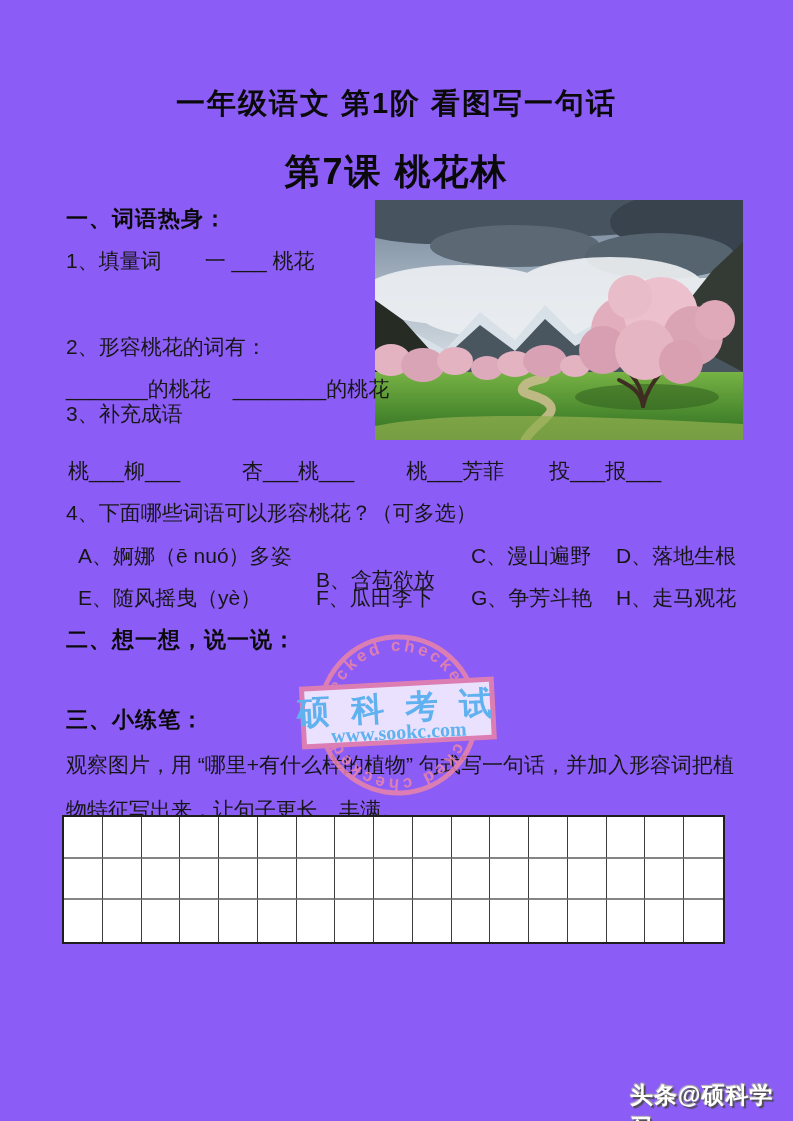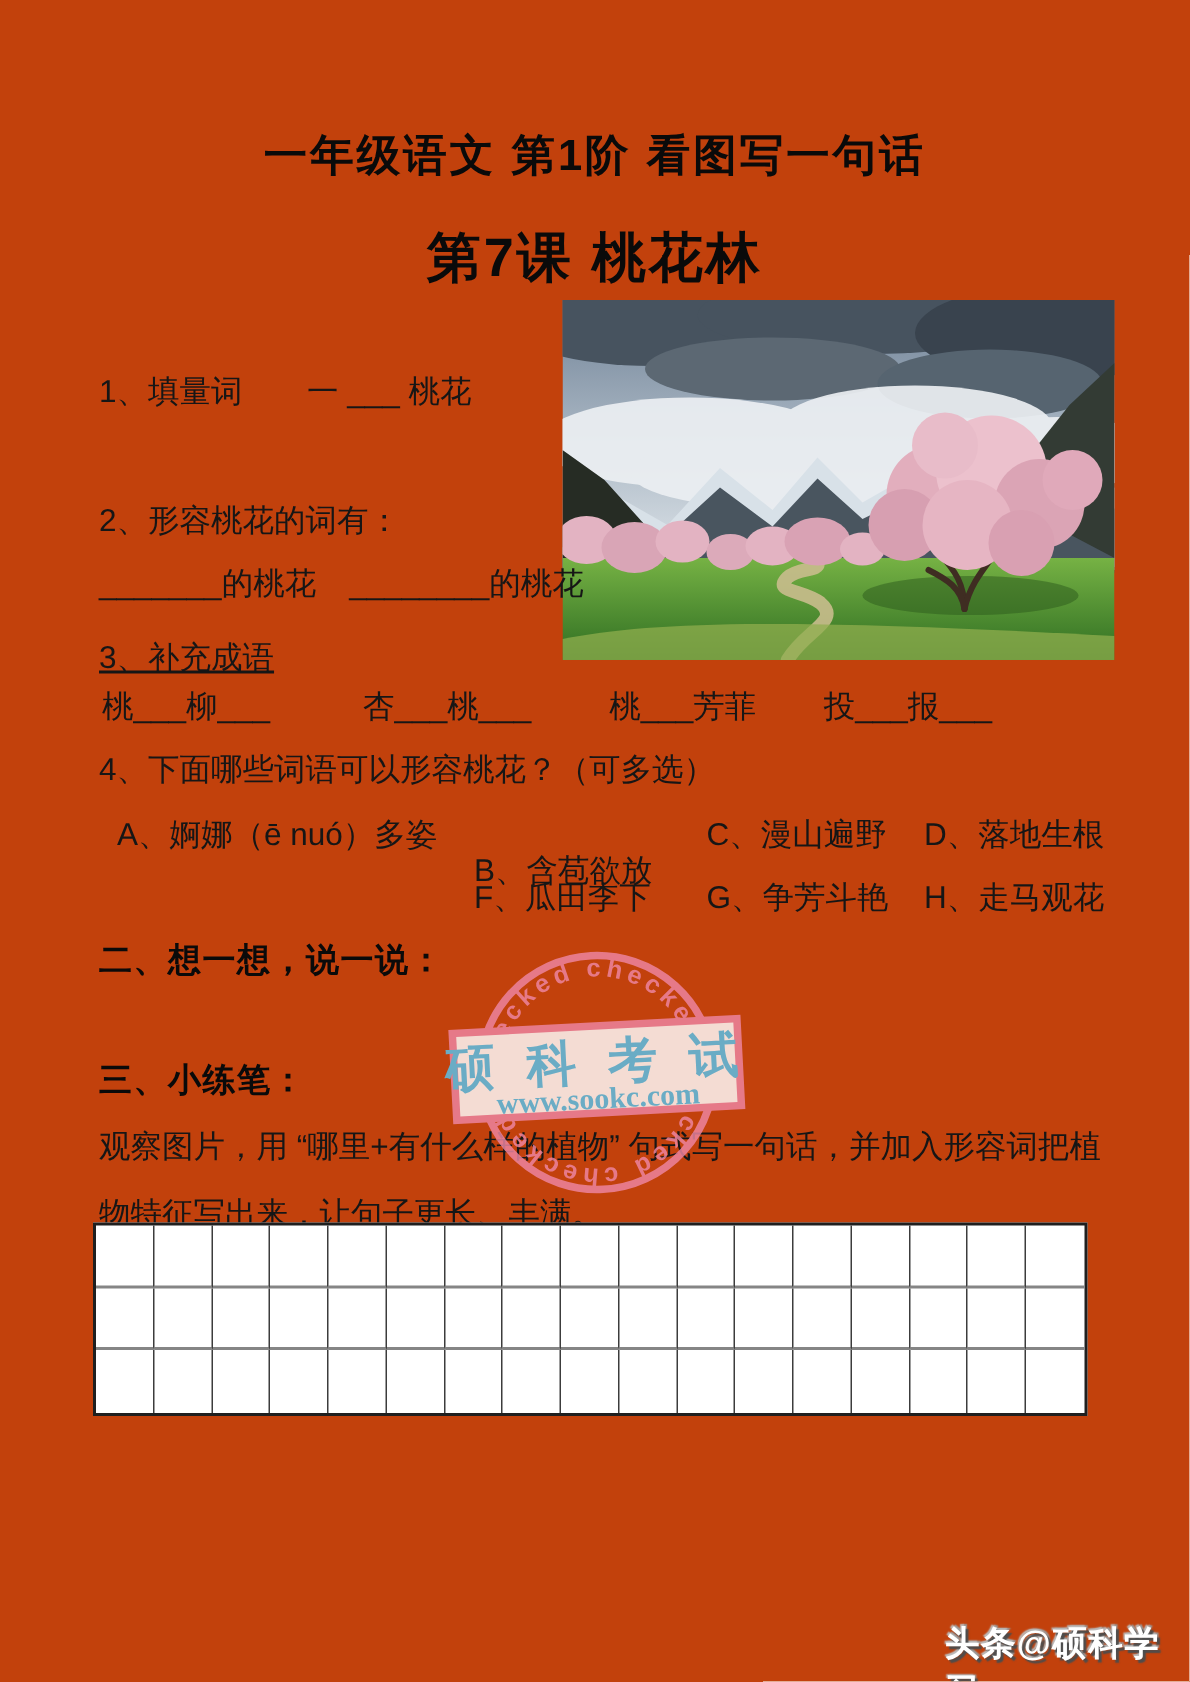--- a/index.html
+++ b/index.html
@@ -1,19 +1,19 @@
 <!DOCTYPE html>
 <html><head>
 <meta charset="utf-8">
 <style>
   html,body{margin:0;padding:0;background:#ffffff;}
   .page{
     position:relative;
     width:793px;height:1121px;
-    background:#c2410c;
+    background:#8b5cf6;
     font-family:"Liberation Sans","DejaVu Sans",sans-serif;
     color:#111;
     overflow:hidden;
   }
   .abs{position:absolute;white-space:nowrap;}
   .title{width:793px;text-align:center;font-weight:bold;font-size:29px;letter-spacing:2px;color:#0a0a0a;}
   .h2t{font-size:36px;}
   .body-line{font-size:21px;color:#161616;}
   .sec-head{font-size:22px;font-weight:bold;color:#0a0a0a;letter-spacing:1px;}
   .photo-wrap{position:absolute;left:375px;top:200px;width:368px;height:240px;}
@@ -103,42 +103,44 @@
         <circle cx="228" cy="150" r="24" fill="#d79fb1"></circle>
         <circle cx="270" cy="150" r="30" fill="#e6b5c3"></circle>
         <circle cx="306" cy="162" r="22" fill="#d9a0b2"></circle>
         <circle cx="255" cy="97" r="22" fill="#e8bcc9"></circle>
         <circle cx="340" cy="120" r="20" fill="#e0a9ba"></circle>
       </g>
       <path d="M0,226 C60,214 150,212 368,224 L368,240 L0,240 Z" fill="#8fae4e" opacity="0.75"></path>
     </svg>
   </div>
 
+  <div class="abs sec-head" style="left:66px;top:204px;">一、词语热身：</div>
 
   <div class="abs body-line" style="left:66px;top:247px;">
     <span>1、填量词</span><span style="display:inline-block;width:43px;"></span><span>一 ___ 桃花</span>
   </div>
 
   <div class="abs body-line" style="left:66px;top:333px;">2、形容桃花的词有：</div>
   <div class="abs body-line" style="left:66px;top:375px;">
     <span>_______的桃花</span><span style="display:inline-block;width:22px;"></span><span>________的桃花</span>
   </div>
 
-  <div class="abs body-line" style="left:66px;top:424px;text-decoration:underline;">3、补充成语</div>
+  <div class="abs body-line" style="left:66px;top:400px;">3、补充成语</div>
 
   <div class="abs body-line" style="left:68px;top:457px;">
     <span>桃___柳___</span><span style="display:inline-block;width:62px;"></span><span>杏___桃___</span><span style="display:inline-block;width:52px;"></span><span>桃___芳菲</span><span style="display:inline-block;width:45px;"></span><span>投___报___</span>
   </div>
 
   <div class="abs body-line" style="left:66px;top:499px;">4、下面哪些词语可以形容桃花？（可多选）</div>
 
   <div class="abs body-line" style="left:78px;top:542px;">A、婀娜（ē nuó）多姿</div>
   <div class="abs body-line" style="left:316px;top:566px;">B、含苞欲放</div>
   <div class="abs body-line" style="left:471px;top:542px;">C、漫山遍野</div>
   <div class="abs body-line" style="left:616px;top:542px;">D、落地生根</div>
+  <div class="abs body-line" style="left:78px;top:584px;">E、随风摇曳（yè）</div>
   <div class="abs body-line" style="left:316px;top:584px;">F、瓜田李下</div>
   <div class="abs body-line" style="left:471px;top:584px;text-align:center;">G、争芳斗艳</div>
   <div class="abs body-line" style="left:616px;top:584px;">H、走马观花</div>
 
   <div class="abs sec-head" style="left:66px;top:625px;">二、想一想，说一说：</div>
 
   <div class="abs sec-head" style="left:66px;top:705px;">三、小练笔：</div>
   <div class="instruction">观察图片，用 “哪里+有什么样的植物” 句式写一句话，并加入形容词把植物特征写出来，让句子更长、丰满。</div>
 
   <div class="writing-grid">

